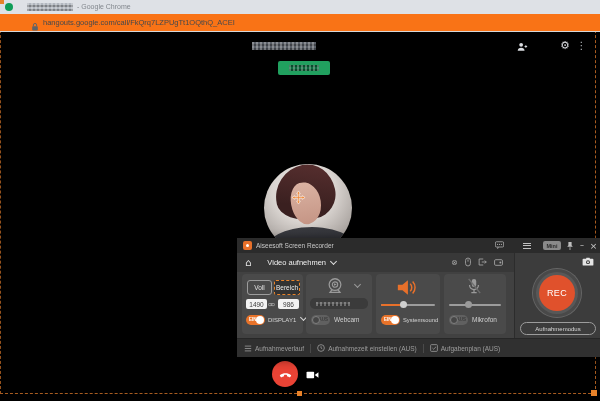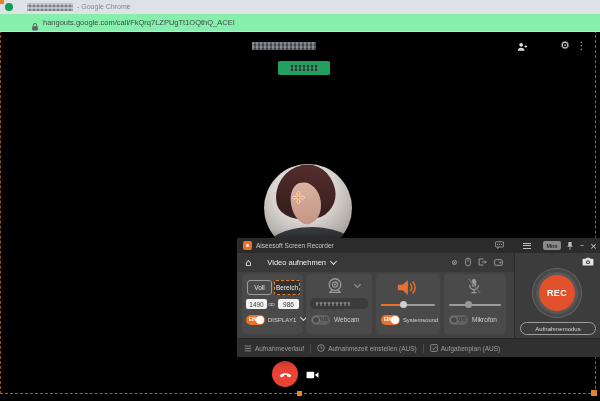--- a/index.html
+++ b/index.html
@@ -4,21 +4,21 @@
 <style>
   html,body{margin:0;padding:0;background:#222;}
   #stage{position:relative;width:600px;height:401px;background:#000;overflow:hidden;
          font-family:"Liberation Sans",sans-serif;-webkit-font-smoothing:antialiased;}
 
   
   .titlebar{position:absolute;left:0;top:0;width:600px;height:14px;background:#dee1e6;z-index:6;}
   .favicon{position:absolute;left:5px;top:3px;width:8px;height:8px;border-radius:50%;}
   .tab-censored{position:absolute;left:27px;top:3px;width:46px;height:8px;}
   .win-title{position:absolute;left:77px;top:0;height:14px;line-height:14px;font-size:7px;color:#82878d;}
-  .addressbar{position:absolute;left:0;top:14px;width:600px;height:17px;background:#86efac;
+  .addressbar{position:absolute;left:0;top:14px;width:600px;height:17px;background:#f97316;
               border-bottom:1px solid #d5d7da;z-index:6;}
   .lock{position:absolute;left:31px;top:4px;}
   .url{position:absolute;left:43px;top:0;height:17px;line-height:17px;font-size:7.5px;color:#45494d;}
 
   
   .mosaic{background-image:
       repeating-linear-gradient(90deg,rgba(255,255,255,.28) 0 2px,transparent 2px 4px),
       repeating-linear-gradient(0deg,rgba(0,0,0,.30) 0 2px,transparent 2px 4px);}
 
   
@@ -72,21 +72,21 @@
         display:inline-block;margin-left:5px;margin-top:-2px;}
   .nav-icons{position:absolute;left:214px;top:0;height:19px;display:flex;align-items:center;gap:7px;color:#a3a3a3;}
   .exclude-g{font-size:8px;line-height:19px;}
 
   .right-panel{position:absolute;left:277px;top:15px;width:86px;height:85px;background:#3c3c3c;
                border-left:1px solid #2c2c2c;}
   .shot-cam{position:absolute;right:7px;top:4px;}
   .rec-ring{position:absolute;left:18px;top:16px;width:48px;height:48px;border-radius:50%;background:#585858;
             box-shadow:inset 0 0 0 3px #494949, 0 0 0 1px #666;}
   .rec-core{position:absolute;left:6px;top:6px;width:36px;height:36px;border-radius:50%;
-            display:flex;align-items:center;justify-content:center;color:#fff;font-weight:bold;font-size:9px;letter-spacing:.3px;}
+            display:flex;align-items:center;justify-content:center;color:#fff;font-weight:normal;font-size:9px;letter-spacing:.3px;}
   .mode-pill{position:absolute;left:5px;top:69px;width:74px;height:11px;border:1px solid #9c9c9c;border-radius:7px;
              color:#d8d8d8;font-size:6px;display:flex;align-items:center;justify-content:center;}
 
   .card{position:absolute;top:36px;height:60px;background:#4a4a4a;border-radius:4px;}
   .c-region{left:5px;width:61px;}
   .c-webcam{left:69px;width:66px;}
   .c-sound{left:139px;width:64px;}
   .c-mic{left:207px;width:62px;}
 
   .btn-voll{position:absolute;left:5px;top:6px;width:23px;height:13px;border:1px solid #9c9c9c;border-radius:3px;

